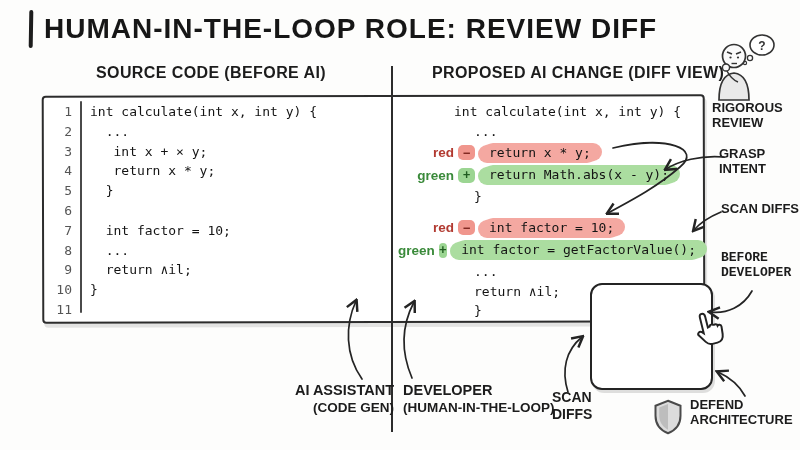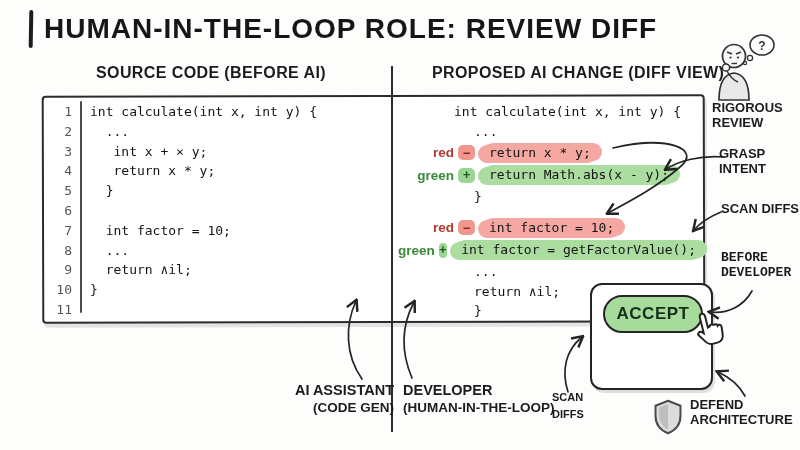--- a/index.html
+++ b/index.html
@@ -55,21 +55,21 @@
 
   
   .note { font-weight:700; color:#1c1c1c; font-size:13px; line-height:14.5px; }
   .rigorous { left:712px; top:101px; width:76px; text-align:left; }
   .grasp { left:719px; top:147px; width:70px; }
   .scan-right { left:721px; top:202px; width:78px; }
   .before { left:721px; top:251px; width:76px;font-family:Liberation Mono, monospace; }
   .defend { left:690px; top:398px; width:104px; }
   .ai-label { left:268px; top:382px; width:126px; text-align:right; font-size:14.5px; line-height:17px; }
   .dev-label { left:403px; top:382px; width:170px; font-size:14.5px; line-height:17px; }
-  .scan-bottom { left:552px; top:389px; width:50px; font-size:11px; line-height:16.5px; }
+  .scan-bottom { left:552px; top:389px; width:50px; font-size:14px; line-height:16.5px; }
   .sub { font-size:13.5px; }
 
   
   .review-panel {
     left:590px; top:283px; width:123px; height:107px;
     background:#fff; border:2px solid #242424; border-radius:12px;
     box-shadow:2px 3px 0 rgba(0,0,0,.12);
   }
   .btn {
     position:absolute; left:11px; display:flex; align-items:center; justify-content:center;
@@ -175,21 +175,20 @@
   <div>GRASP</div>
   <div>INTENT</div>
 </div>
 <div class="abs note scan-right">SCAN DIFFS</div>
 <div class="abs note before">
   <div>BEFORE</div>
   <div>DEVELOPER</div>
 </div>
 
 <div class="abs review-panel">
-  <div class="btn btn-accept">ACCEPT</div>
 </div>
 
 <svg class="abs" style="left:693px; top:309px;" width="34" height="40" viewBox="0 0 24 28">
   <g transform="rotate(-14 12 14)">
     <path d="M8.6,2.2 C10,2.2 10.8,3.2 10.8,4.8 L10.8,12.6 L12.2,12.2 C12.2,10.9 15,10.9 15,12.3 C15.5,11.3 17.8,11.6 17.8,13 C18.6,12.3 20.3,12.8 20.3,14.2 L19.8,19.6 C19.5,22.6 17.8,24.6 14.8,24.6 L11.2,24.6 C9.3,24.6 7.9,23.6 6.9,22.1 L3.3,16.6 C2.3,15.1 4.3,13.5 5.7,14.6 L7,15.9 L7,4.8 C7,3.2 7.4,2.2 8.6,2.2 Z" fill="#fff" stroke="#222" stroke-width="1.4"></path>
   </g>
 </svg>
 
 <svg class="abs" style="left:653px; top:399px;" width="30" height="36" viewBox="0 0 24 28">
   <path d="M12,1 L22,5 L22,13 C22,21 17,25 12,27 C7,25 2,21 2,13 L2,5 Z" fill="#dcdcdc" stroke="#4a4a4a" stroke-width="1.6"></path>

